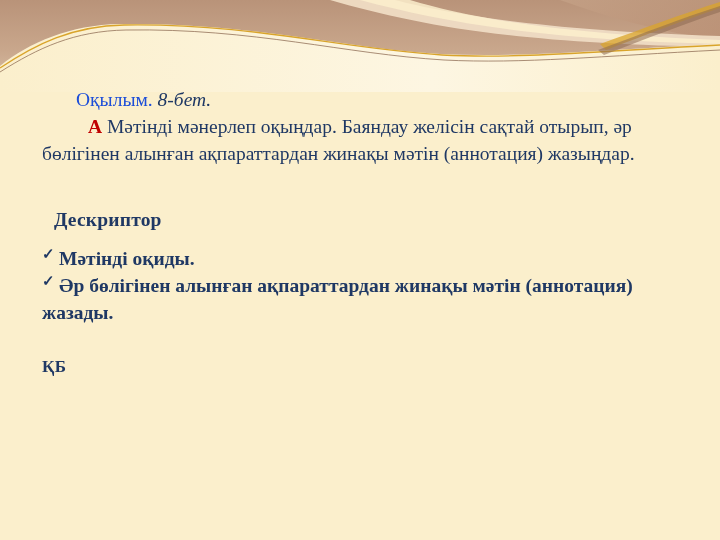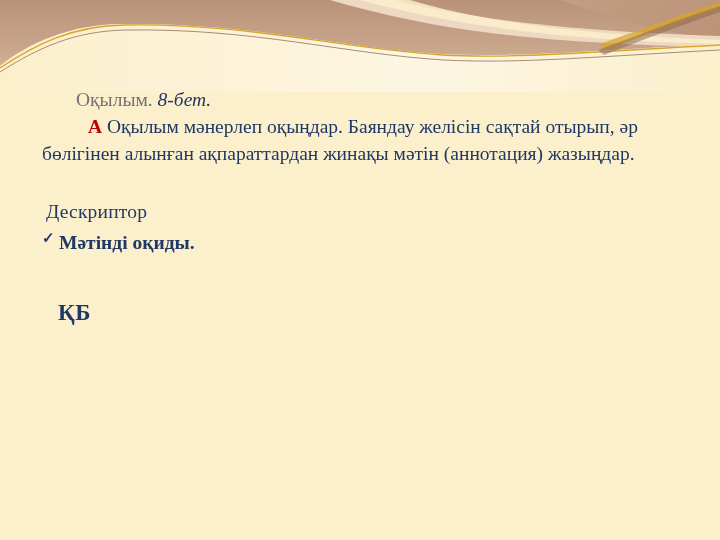--- a/index.html
+++ b/index.html
@@ -52,39 +52,39 @@
   }
 
   .para {
     margin: 0;
     text-align: left;
   }
   .para.indent-1 { text-indent: 34px; }
   .para.indent-2 { text-indent: 46px; }
 
   .red {
-    color: #737373;
+    color: #1d4ed8;
     margin-top: 36px;
   }
   .red-bold {
     color: #C00000;
     font-weight: bold;
   }
   .ital {
     font-style: italic;
     font-weight: normal;
   }
 
   .spacer-line {
     height: 27px;
   }
 
   .desc-head {
-    margin: 4px;
-    font-weight: normal;
+    margin: 12px;
+    font-weight: bold;
     letter-spacing: 0.2px;
   }
 
   .check-list {
     list-style: none;
     margin: 0;
     padding: 0;
     font-weight: bold;
   }
   .check-list li {
@@ -101,23 +101,23 @@
     vertical-align: top;
     position: relative;
     top: -4px;
     color: #1F3864;
   }
   .check-text {
     display: inline;
   }
 
   .kb {
-    margin: 16px;
+    margin: 0;
     font-weight: bold;
-    font-size: 23px;
+    font-size: 17px;
     letter-spacing: 0.5px;
   }
 </style>
 </head>
 <body>
 
 <div class="slide">
 
   <div class="banner">
     <svg viewBox="0 0 720 92" preserveAspectRatio="none" xmlns="http://www.w3.org/2000/svg">
@@ -156,30 +156,33 @@
     </svg>
   </div>
 
   <div class="content">
 
     <p class="para indent-1">
       <span class="red">Оқылым.</span><span> </span><span class="ital">8-бет.</span>
     </p>
 
     <p class="para indent-2">
-      <span class="red-bold">А</span><span> </span><span>Оқылым мәнерлеп оқыңдар. Баяндау желісін сақтай отырып, әр бөлігінен алынған ақпараттардан жинақы мәтін (аннотация) жазыңдар.</span>
+      <span class="red-bold">А</span><span> </span><span>Мәтінді мәнерлеп оқыңдар. Баяндау желісін сақтай отырып, әр бөлігінен алынған ақпараттардан жинақы мәтін (аннотация) жазыңдар.</span>
     </p>
 
     <div class="spacer-line"></div>
 
     <p class="desc-head">Дескриптор</p>
 
     <ul class="check-list">
       <li>
         <span class="check-mark">✓</span><span class="check-text">Мәтінді оқиды.</span>
+      </li>
+      <li>
+        <span class="check-mark">✓</span><span class="check-text">Әр бөлігінен алынған ақпараттардан жинақы мәтін (аннотация) жазады.</span>
       </li>
     </ul>
 
     <div class="spacer-line"></div>
 
     <p class="kb">ҚБ</p>
 
   </div>
 </div>
 

